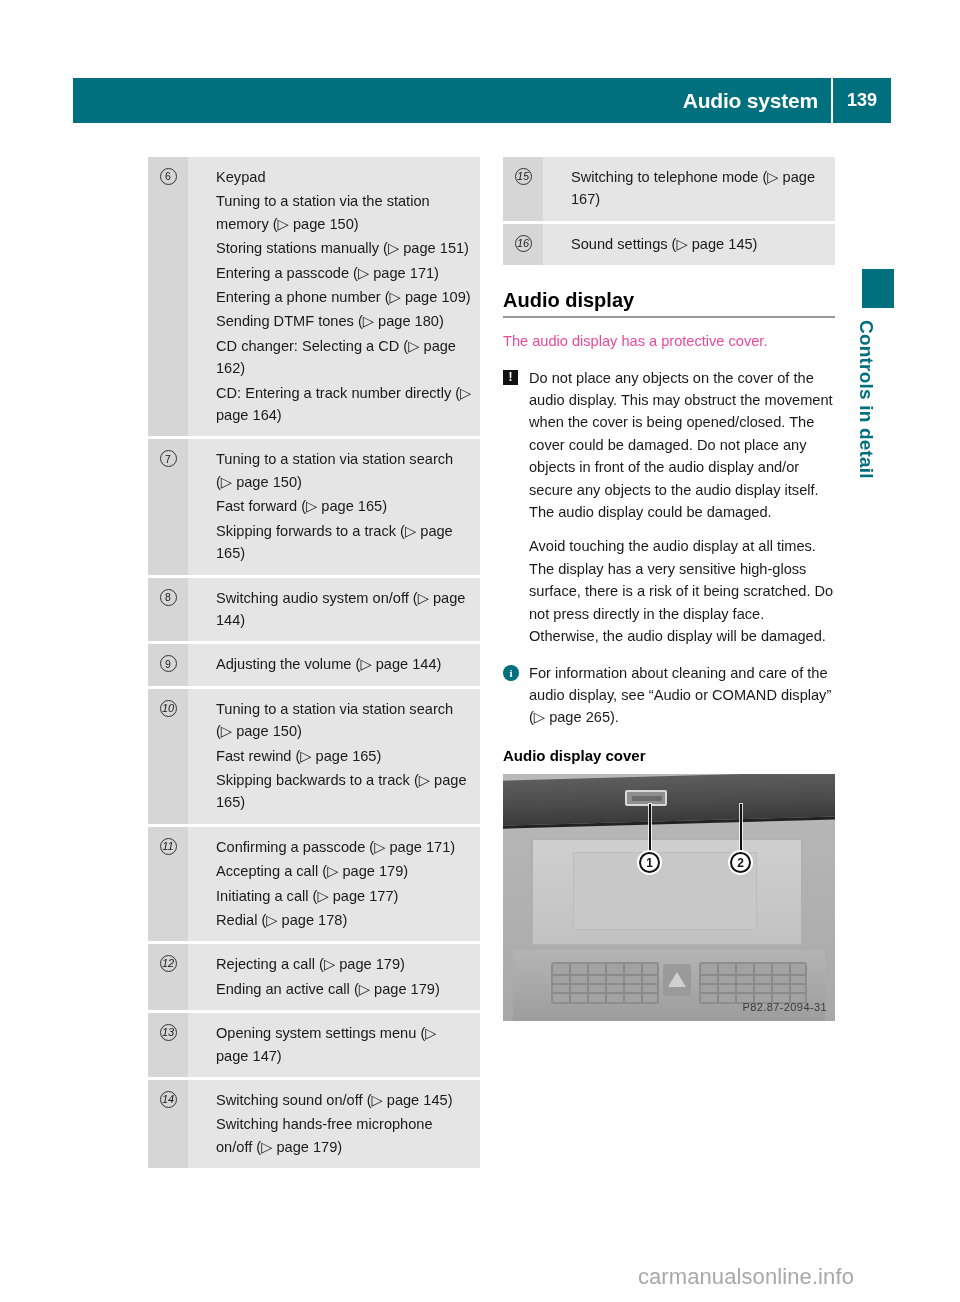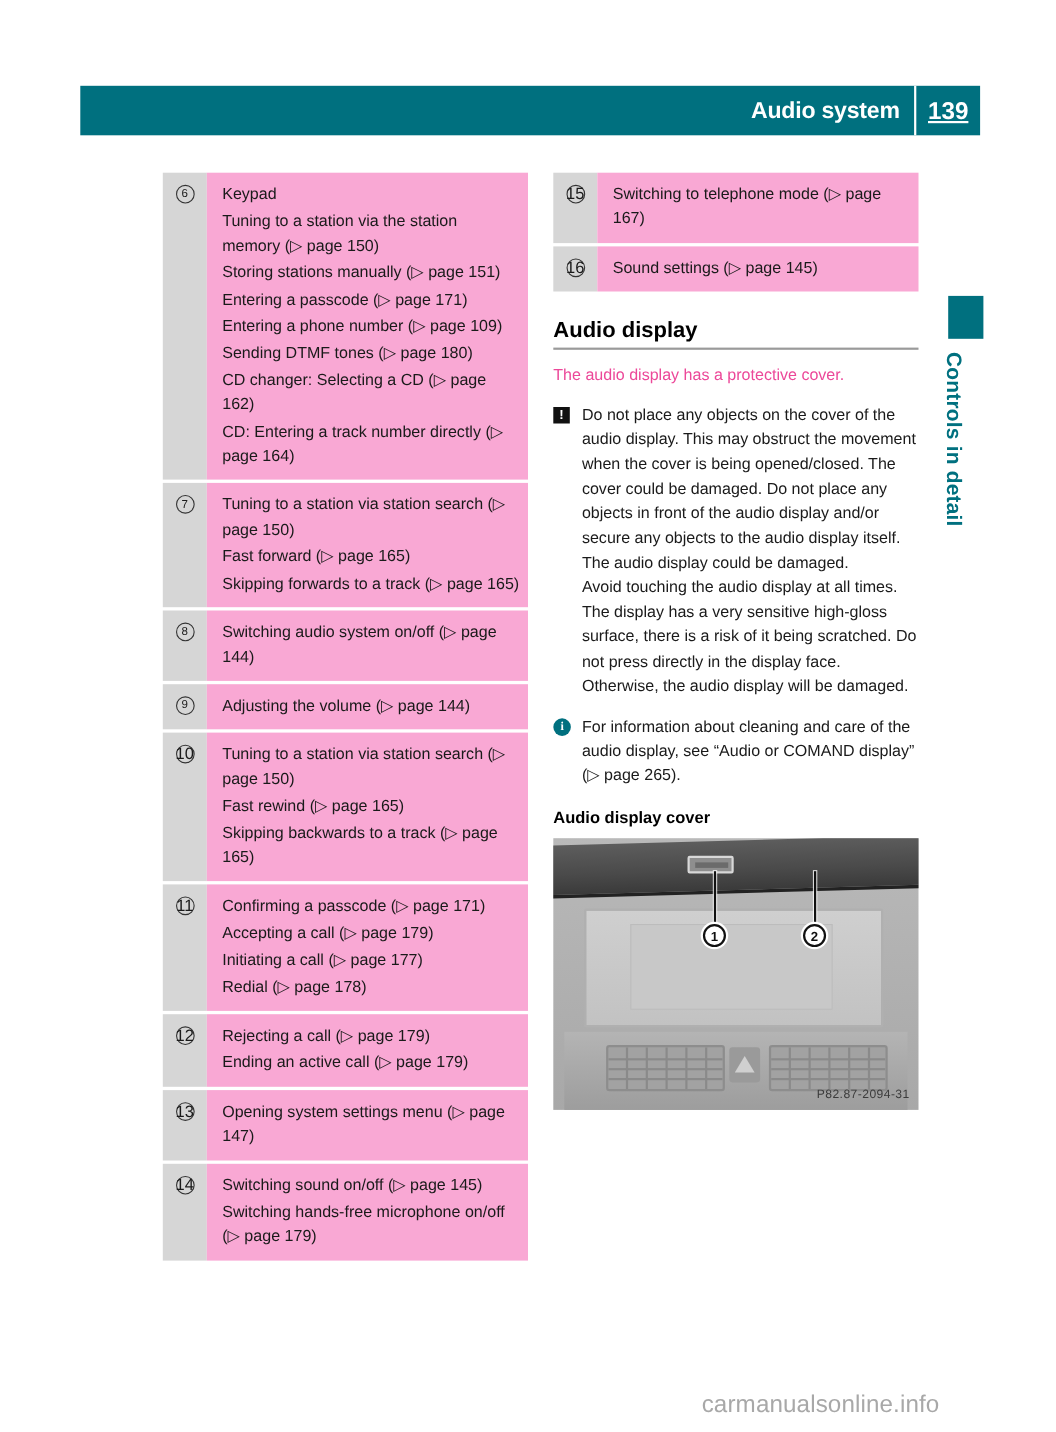--- a/index.html
+++ b/index.html
@@ -19,22 +19,22 @@
     background: #00707f;
     display: flex; align-items: center; justify-content: flex-end;
   }
   .header-title {
     color: #ffffff; font-size: 21px; font-weight: bold;
     letter-spacing: -0.2px; padding-right: 13px;
     white-space: nowrap;
   }
   .header-divider { width: 2px; height: 45px; background: #ffffff; }
   .header-page {
-    color: #ffffff; font-size: 22px; font-weight: bold;
-    width: 58px; text-align: center; text-decoration: underline;
+    color: #ffffff; font-size: 18px; font-weight: bold;
+    width: 58px; text-align: center;
   }
 
   
   .col-left  { position: absolute; left: 148px; top: 157px; width: 332px; }
   .col-right { position: absolute; left: 503px; top: 157px; width: 332px; }
 
   
   .ref-list { display: block; }
   .ref-row {
     display: flex; align-items: stretch;
@@ -46,24 +46,24 @@
     padding-top: 11px;
     display: flex; justify-content: center;
   }
   .ref-circ {
     display: inline-flex; align-items: center; justify-content: center;
     width: 17px; height: 17px;
     border: 1.3px solid #333; border-radius: 50%;
     font-size: 10.5px; line-height: 1; color: #1a1a1a;
     font-family: "Liberation Sans", sans-serif;
   }
-  .ref-circ.wide { font-size: 15px; }
+  .ref-circ.wide { font-size: 11px; font-style: italic; }
   .ref-body {
-    flex: 1 1 auto; background: #f9a8d4;
-    padding: 9px 8px 10px 14px;
+    flex: 1 1 auto; background: #e5e5e5;
+    padding: 9px 8px 10px 28px;
   }
   .ref-line {
     font-size: 14.6px; line-height: 22.4px;
     color: #1a1a1a;
   }
   .ref-line + .ref-line { margin-top: 2px; }
 
   
   .h2 {
     font-size: 20px; font-weight: bold; color: #000;
@@ -77,21 +77,21 @@
   }
   .para {
     font-size: 14.6px; line-height: 22.4px;
     margin-top: 12px; color: #ec4899;
   }
   .note {
     position: relative; margin-top: 14px;
     padding-left: 26px;
     font-size: 14.6px; line-height: 22.4px; color: #1a1a1a;
   }
-  .note p + p { }
+  .note p + p { margin-top: 12px; }
   .ico-warn {
     position: absolute; left: 0; top: 3px;
     width: 15px; height: 15px; background: #111;
     color: #fff; font-size: 12px; font-weight: bold;
     line-height: 15px; text-align: center;
     font-family: "Liberation Sans", sans-serif;
   }
   .ico-info {
     position: absolute; left: 0; top: 3px;
     width: 16px; height: 16px; border-radius: 50%;

